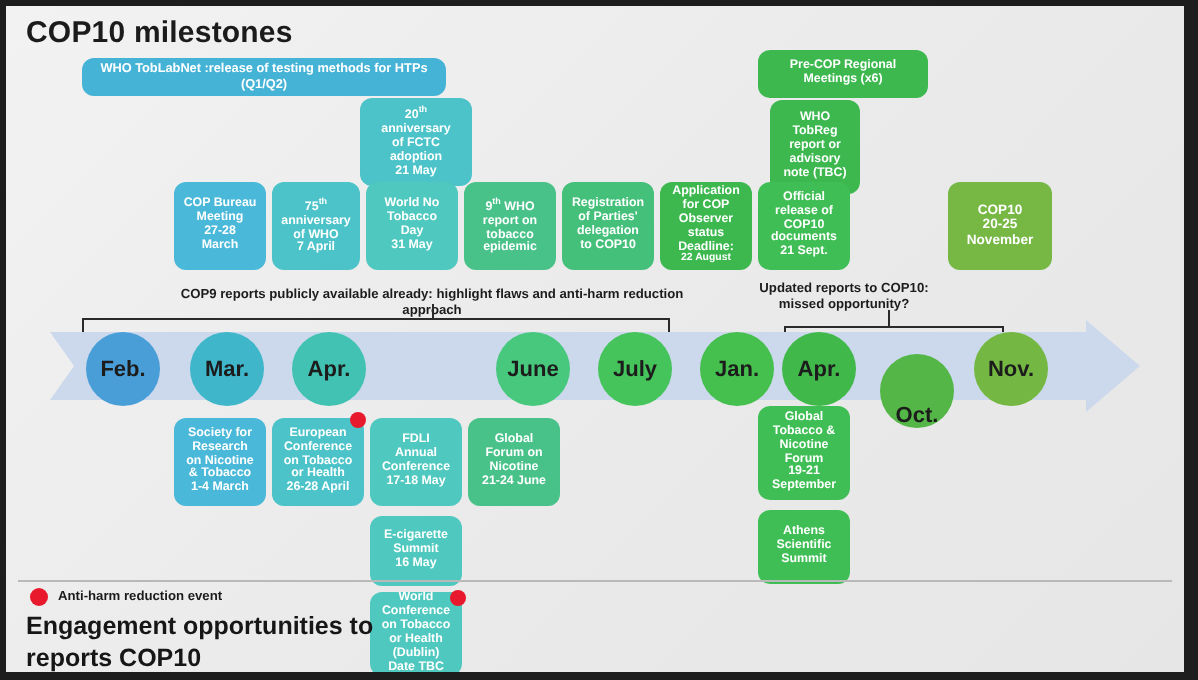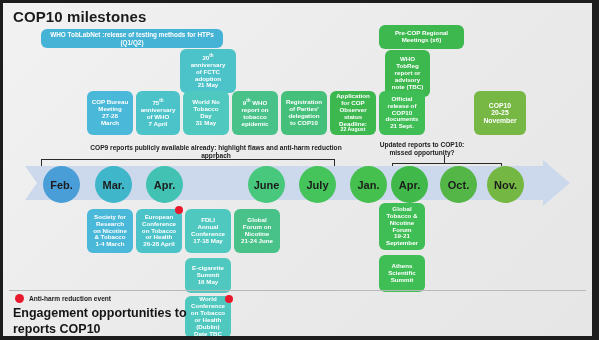--- a/index.html
+++ b/index.html
@@ -165,21 +165,21 @@
       </div>
   <div class="mcircle" style="left:296px;top:163px;background:#45c45c;">
     <span>July</span>
       </div>
   <div class="mcircle" style="left:347px;top:163px;background:#45bf4d;">
     <span>Jan.</span>
       </div>
   <div class="mcircle" style="left:388px;top:163px;background:#40b94a;">
     <span>Apr.</span>
       </div>
-  <div class="mcircle" style="left:437px;top:163px;background:#53b646;">
+  <div class="mcircle" style="left:437px;top:174px;background:#53b646;align-items:flex-end;">
     <span>Oct.</span>
       </div>
   <div class="mcircle" style="left:484px;top:163px;background:#74b843;">
     <span>Nov.</span>
       </div>
 
   <div class="box blue2" style="left:84px;top:206px;width:46px;height:44px;font-size:6.2px;">
     <span>Society for<br>Research<br>on Nicotine<br>&amp; Tobacco<br>1-4 March</span>
   </div>
 

